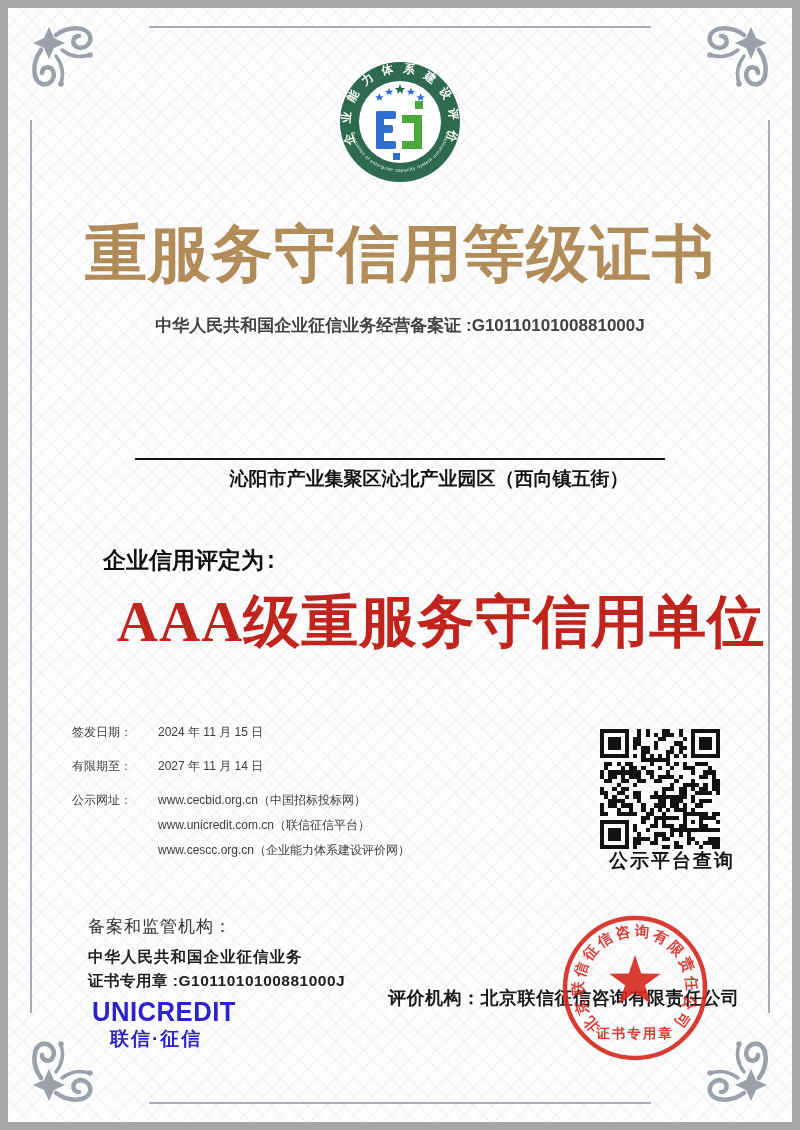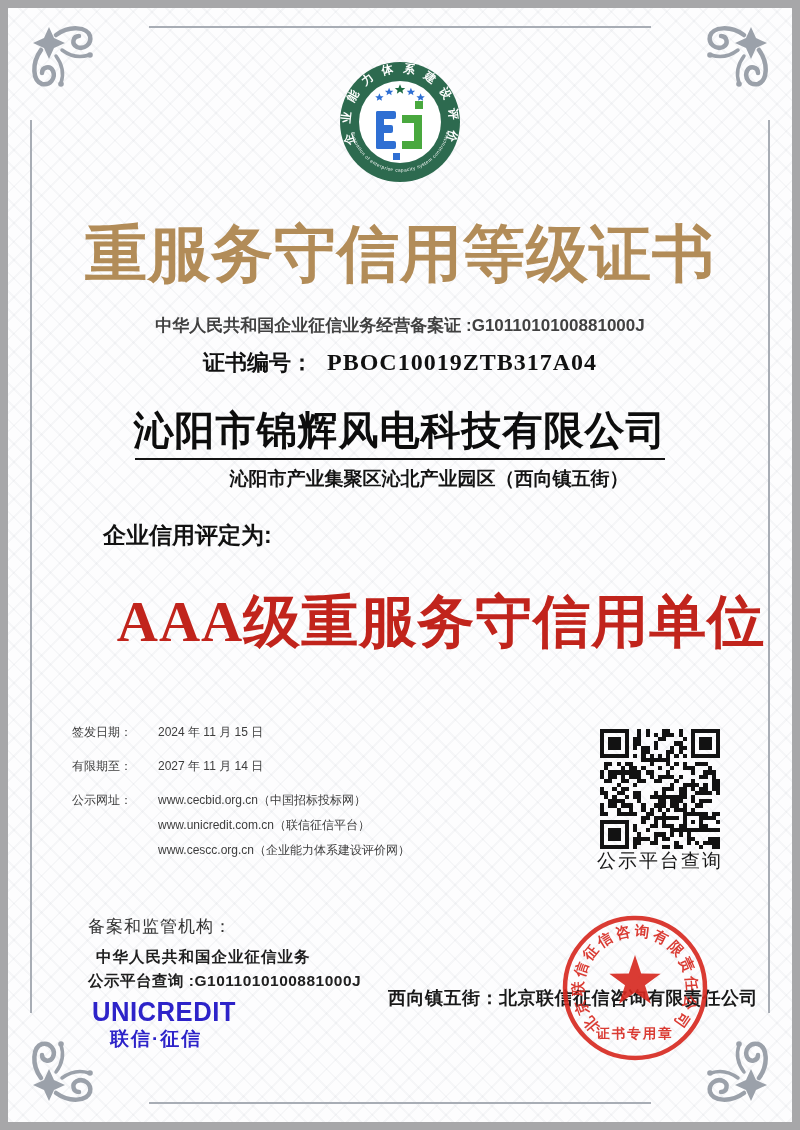--- a/index.html
+++ b/index.html
@@ -25,34 +25,34 @@
 
   .centered{position:absolute;left:0;width:100%;text-align:center;z-index:2;}
   .title{top:220px;font-size:62px;font-weight:900;color:#b28c58;letter-spacing:1px;line-height:1.1;}
   .reg-line{top:314px;font-size:17px;font-weight:600;color:#414141;}
   .cert-line{top:348px;font-family:"Liberation Serif","DejaVu Serif",serif;font-weight:700;color:#111;}
   .cert-line .lbl{font-size:22px;}
   .cert-line .val{font-size:24px;margin-left:14px;letter-spacing:1px;}
   .company{top:403px;font-family:"Liberation Serif","DejaVu Serif",serif;font-weight:900;font-size:40px;color:#0d0d0d;letter-spacing:1px;}
   .underline{position:absolute;left:135px;top:458px;width:530px;height:2px;background:#151515;z-index:2;}
   .address{top:466px;font-family:"Liberation Serif","DejaVu Serif",serif;font-weight:700;font-size:19px;color:#141414;padding-left:29px;}
-  .intro{position:absolute;left:103px;top:520px;font-family:Liberation Sans, sans-serif;font-weight:900;font-size:23px;color:#111;z-index:2;}
+  .intro{position:absolute;left:103px;top:545px;font-family:Liberation Mono, monospace;font-weight:900;font-size:23px;color:#111;z-index:2;}
   .rating{top:584px;font-family:"Liberation Serif","DejaVu Serif",serif;font-weight:900;font-size:57px;color:#c1241c;letter-spacing:1px;padding-left:41px;}
 
   .info{position:absolute;left:72px;top:720px;font-size:12px;color:#3d3d3d;z-index:2;}
   .info-row{margin-bottom:9px;line-height:25px;white-space:nowrap;}
   .info-label{display:inline-block;width:86px;}
   .info .url-line{line-height:25px;}
 
   .qr{position:absolute;left:600px;top:729px;width:120px;height:120px;z-index:2;}
-  .qr-caption{position:absolute;left:585px;top:848px;width:150px;text-align:center;
-    font-family:"Liberation Serif","DejaVu Serif",serif;font-weight:400;font-size:19px;color:#161616;letter-spacing:2px;z-index:2;}
+  .qr-caption{position:absolute;left:585px;top:848px;width:150px;text-align:right;
+    font-family:"Liberation Serif","DejaVu Serif",serif;font-weight:700;font-size:19px;color:#161616;letter-spacing:2px;z-index:2;}
 
   .reg-heading{position:absolute;left:88px;top:915px;font-family:"Liberation Serif","DejaVu Serif",serif;font-size:17px;color:#333;letter-spacing:1px;z-index:2;}
-  .reg-l1{position:absolute;left:88px;top:947px;font-size:15.5px;font-weight:700;color:#202020;letter-spacing:1px;z-index:2;margin-left:8px;}
+  .reg-l1{position:absolute;left:88px;top:947px;font-size:15.5px;font-weight:700;color:#202020;letter-spacing:1px;z-index:2;}
   .reg-l2{position:absolute;left:88px;top:971px;font-size:15.5px;font-weight:700;color:#202020;letter-spacing:0.5px;z-index:2;}
   .uni-logo{position:absolute;left:92px;top:997px;font-size:27px;font-weight:900;color:#2d23c9;letter-spacing:0.5px;transform:scaleX(0.95);transform-origin:left;z-index:2;}
   .uni-sub{position:absolute;left:110px;top:1026px;font-size:19px;font-weight:700;color:#2d23c9;letter-spacing:2px;z-index:2;}
 
   .evaluator{position:absolute;left:388px;top:986px;font-size:18px;font-weight:600;color:#191919;letter-spacing:0.5px;z-index:2;white-space:nowrap;}
   .seal{position:absolute;left:557px;top:910px;width:156px;height:156px;opacity:0.9;z-index:3;}
   .seal text{font-family:"Liberation Serif","DejaVu Serif",serif;}
   .badge text{font-family:"Liberation Sans","DejaVu Sans",sans-serif;}
 </style>
 </head>
@@ -119,25 +119,21 @@
       <rect x="-24" y="12" width="20" height="8" rx="2" fill="#2f6fd3"></rect>
       <rect x="-7" y="24" width="7" height="7" fill="#2f6fd3"></rect>
       <rect x="15" y="-28" width="8" height="8" fill="#49a83e"></rect>
       <path d="M2,-14 h20 v34 h-20 v-8 h12 v-18 h-12 z" fill="#49a83e"></path>
     </g>
   </svg>
 
   <div class="centered title">重服务守信用等级证书</div>
   <div class="centered reg-line">中华人民共和国企业征信业务经营备案证 :G1011010100881000J</div>
 
-  <div class="centered cert-line">
-    <span class="lbl">证书编号：</span><span class="val">PBOC10019ZTB317A04</span>
-  </div>
-
-  <div class="centered company">沁阳市锦辉风电科技有限公司</div>
+
   <div class="underline"></div>
   <div class="centered address">沁阳市产业集聚区沁北产业园区（西向镇五街）</div>
 
   <div class="intro">企业信用评定为:</div>
   <div class="centered rating">AAA级重服务守信用单位</div>
 
   <div class="info">
     <div class="info-row">
       <span class="info-label">签发日期：</span><span>2024 年 11 月 15 日</span>
     </div>
@@ -564,26 +560,26 @@
         <rect x="19" y="28" width="1" height="1" fill="#121212"></rect>
         <rect x="24" y="28" width="1" height="1" fill="#121212"></rect>
         <rect x="27" y="28" width="1" height="1" fill="#121212"></rect>
         <rect x="28" y="28" width="1" height="1" fill="#121212"></rect>
       </svg>
   </div>
   <div class="qr-caption">公示平台查询</div>
 
   <div class="reg-heading">备案和监管机构：</div>
   <div class="reg-l1">中华人民共和国企业征信业务</div>
-  <div class="reg-l2">公示平台查询 :G1011010100881000J</div>
+  <div class="reg-l2">证书专用章 :G1011010100881000J</div>
   <div class="uni-logo">UNICREDIT</div>
   <div class="uni-sub">联信·征信</div>
 
   <div class="evaluator">
-    <span>西向镇五街：</span><span>北京联信征信咨询有限责任公司</span>
+    <span>评价机构：</span><span>北京联信征信咨询有限责任公司</span>
   </div>
 
   <svg class="seal" viewBox="-78 -78 156 156">
     <defs>
       <path id="sealArc" d="M -33.4,39.8 A 52,52 0 1 1 33.4,39.8"></path>
     </defs>
     <circle cx="0" cy="0" r="70" fill="none" stroke="#d7271e" stroke-width="4.5"></circle>
     <text font-size="14.5" font-weight="bold" fill="#d7271e">
       <textPath href="#sealArc" startOffset="2" textLength="245" lengthAdjust="spacing">北京联信征信咨询有限责任公司</textPath>
     </text>

